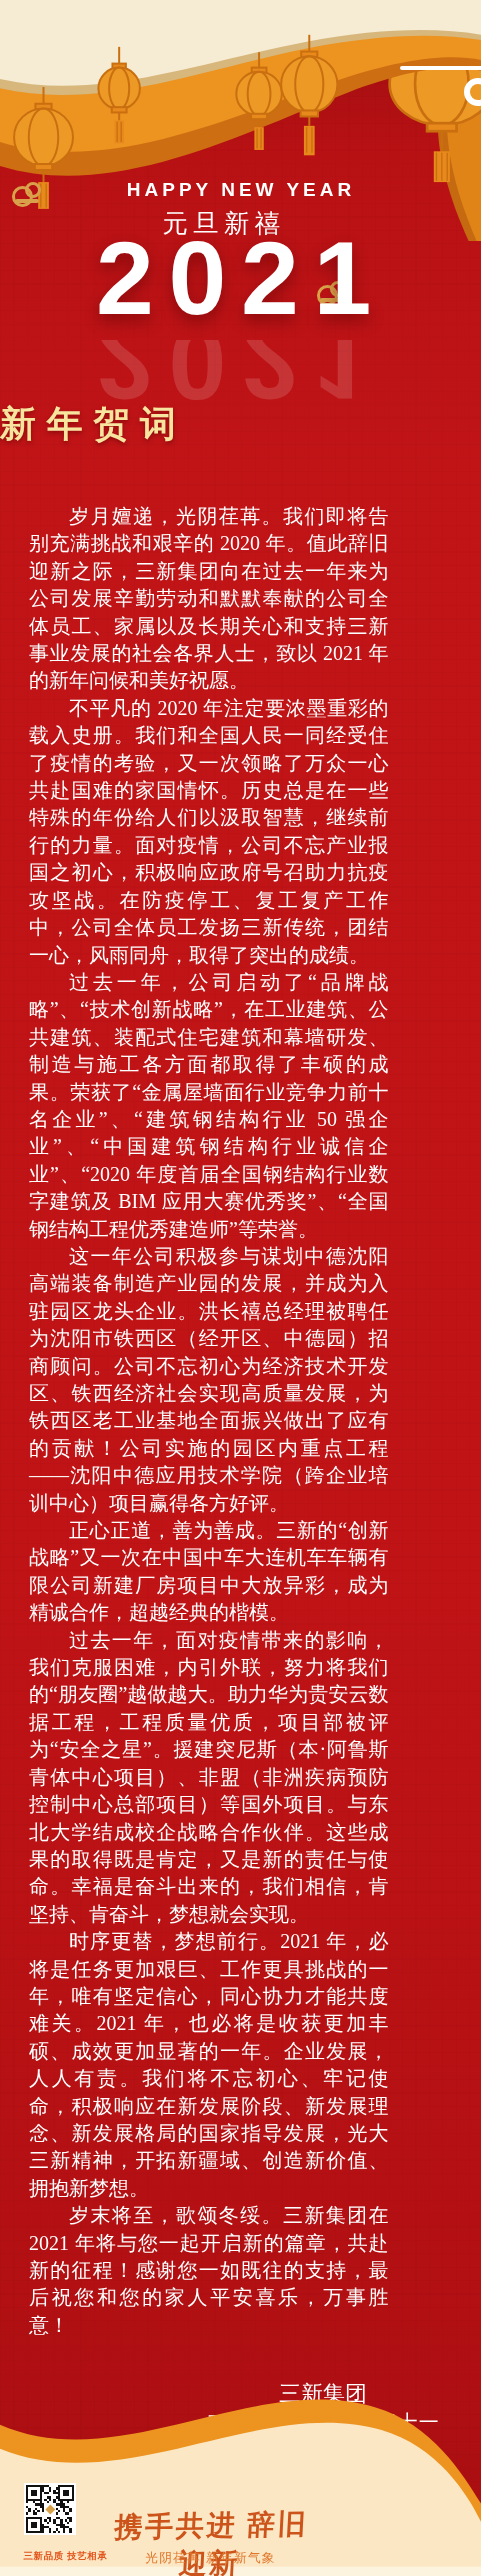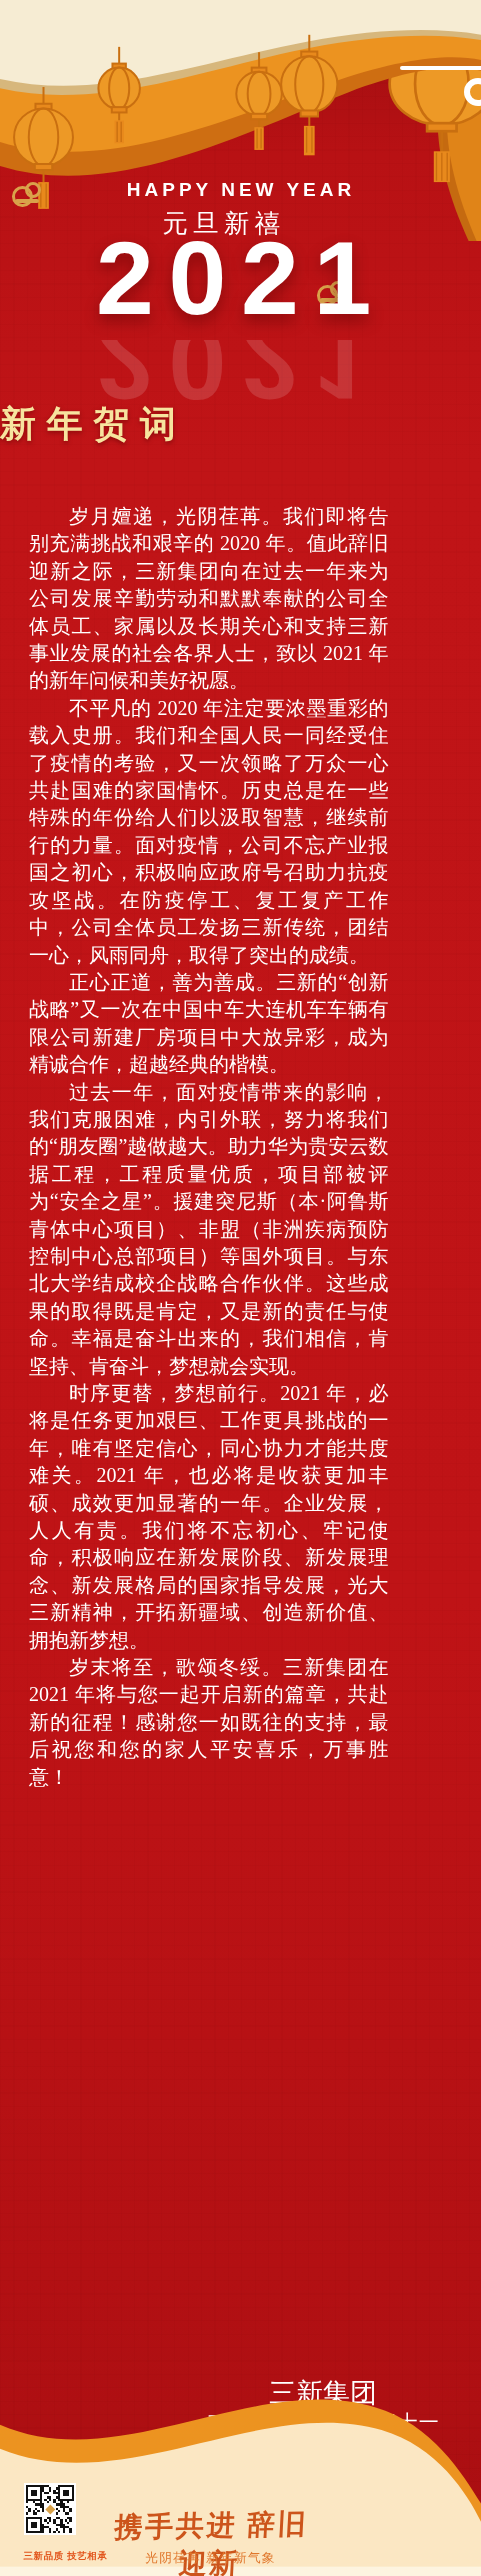--- a/index.html
+++ b/index.html
@@ -33,21 +33,21 @@
     font-family:"Liberation Sans","DejaVu Sans",sans-serif;font-weight:bold;font-size:104px;letter-spacing:14.7px;
     line-height:1.1;transform:scaleY(-1);height:80px;overflow:hidden;}
   .greet-title{position:absolute;left:0;top:400px;width:401px;text-align:left;color:#f7e49f;
     font-size:36px;font-weight:bold;letter-spacing:10.7px;text-shadow:0 2px 4px rgba(90,0,0,.5);}
   
   .body-text{position:absolute;left:0;top:503px;width:410px;padding:0 21.4px 0 29px;box-sizing:border-box;color:#fff;}
   .body-text p{margin:0;font-size:20px;line-height:27.4px;text-align:justify;text-indent:2em;
     text-justify:inter-ideograph;}
   
   .signature{position:absolute;top:2379px;right:32px;width:254px;color:#fff;text-align:center;}
-  .signature .company{font-size:27px;line-height:29px;}
+  .signature .company{font-size:22px;line-height:29px;}
   .signature .date{font-size:20px;line-height:29px;letter-spacing:1.3px;}
   
   .footer-waves{position:absolute;left:0;bottom:0;width:482px;height:221px;}
   .qr-wrap{position:absolute;left:24px;top:2483px;width:52px;height:52px;background:#fff;padding:2px;box-sizing:border-box;}
   .qr-logo{position:absolute;left:50%;top:50%;width:12px;height:12px;margin:-6px 0 0 -6px;background:#fff;
     display:flex;align-items:center;justify-content:center;}
   .qr-logo span{display:block;width:6.7px;height:6.7px;background:#d9a24a;transform:rotate(45deg);}
   .qr-caption{position:absolute;left:12px;top:2550px;width:107px;text-align:center;color:#e2551c;
     font-weight:bold;font-size:9.4px;letter-spacing:0.7px;font-family:"Liberation Sans","DejaVu Sans",sans-serif;}
   .slogan{position:absolute;left:100px;top:2507px;width:221px;text-align:center;color:#cc541b;
@@ -146,20 +146,22 @@
 
   <div class="happy">HAPPY NEW YEAR</div>
   <div class="yuandan">元旦新禧</div>
   <div class="year">2021</div>
   <div class="year-reflect">2021</div>
   <div class="greet-title">新年贺词</div>
 
   <div class="body-text">
     <p>岁月嬗递，光阴荏苒。我们即将告别充满挑战和艰辛的 2020 年。值此辞旧迎新之际，三新集团向在过去一年来为公司发展辛勤劳动和默默奉献的公司全体员工、家属以及长期关心和支持三新事业发展的社会各界人士，致以 2021 年的新年问候和美好祝愿。</p>
     <p>不平凡的 2020 年注定要浓墨重彩的载入史册。我们和全国人民一同经受住了疫情的考验，又一次领略了万众一心共赴国难的家国情怀。历史总是在一些特殊的年份给人们以汲取智慧，继续前行的力量。面对疫情，公司不忘产业报国之初心，积极响应政府号召助力抗疫攻坚战。在防疫停工、复工复产工作中，公司全体员工发扬三新传统，团结一心，风雨同舟，取得了突出的成绩。</p>
+    <p>过去一年，公司启动了“品牌战略”、“技术创新战略”，在工业建筑、公共建筑、装配式住宅建筑和幕墙研发、制造与施工各方面都取得了丰硕的成果。荣获了“金属屋墙面行业竞争力前十名企业”、“建筑钢结构行业 50 强企业”、“中国建筑钢结构行业诚信企业”、“2020 年度首届全国钢结构行业数字建筑及 BIM 应用大赛优秀奖”、“全国钢结构工程优秀建造师”等荣誉。</p>
+    <p>这一年公司积极参与谋划中德沈阳高端装备制造产业园的发展，并成为入驻园区龙头企业。洪长禧总经理被聘任为沈阳市铁西区（经开区、中德园）招商顾问。公司不忘初心为经济技术开发区、铁西经济社会实现高质量发展，为铁西区老工业基地全面振兴做出了应有的贡献！公司实施的园区内重点工程——沈阳中德应用技术学院（跨企业培训中心）项目赢得各方好评。</p>
     <p>正心正道，善为善成。三新的“创新战略”又一次在中国中车大连机车车辆有限公司新建厂房项目中大放异彩，成为精诚合作，超越经典的楷模。</p>
     <p>过去一年，面对疫情带来的影响，我们克服困难，内引外联，努力将我们的“朋友圈”越做越大。助力华为贵安云数据工程，工程质量优质，项目部被评为“安全之星”。援建突尼斯（本·阿鲁斯青体中心项目）、非盟（非洲疾病预防控制中心总部项目）等国外项目。与东北大学结成校企战略合作伙伴。这些成果的取得既是肯定，又是新的责任与使命。幸福是奋斗出来的，我们相信，肯坚持、肯奋斗，梦想就会实现。</p>
     <p>时序更替，梦想前行。2021 年，必将是任务更加艰巨、工作更具挑战的一年，唯有坚定信心，同心协力才能共度难关。2021 年，也必将是收获更加丰硕、成效更加显著的一年。企业发展，人人有责。我们将不忘初心、牢记使命，积极响应在新发展阶段、新发展理念、新发展格局的国家指导发展，光大三新精神，开拓新疆域、创造新价值、拥抱新梦想。</p>
     <p>岁末将至，歌颂冬绥。三新集团在 2021 年将与您一起开启新的篇章，共赴新的征程！感谢您一如既往的支持，最后祝您和您的家人平安喜乐，万事胜意！</p>
   </div>
 
   <div class="signature">
     <div class="company">三新集团</div>
     <div class="date">二零二零年十二月三十一日</div>
   </div>

